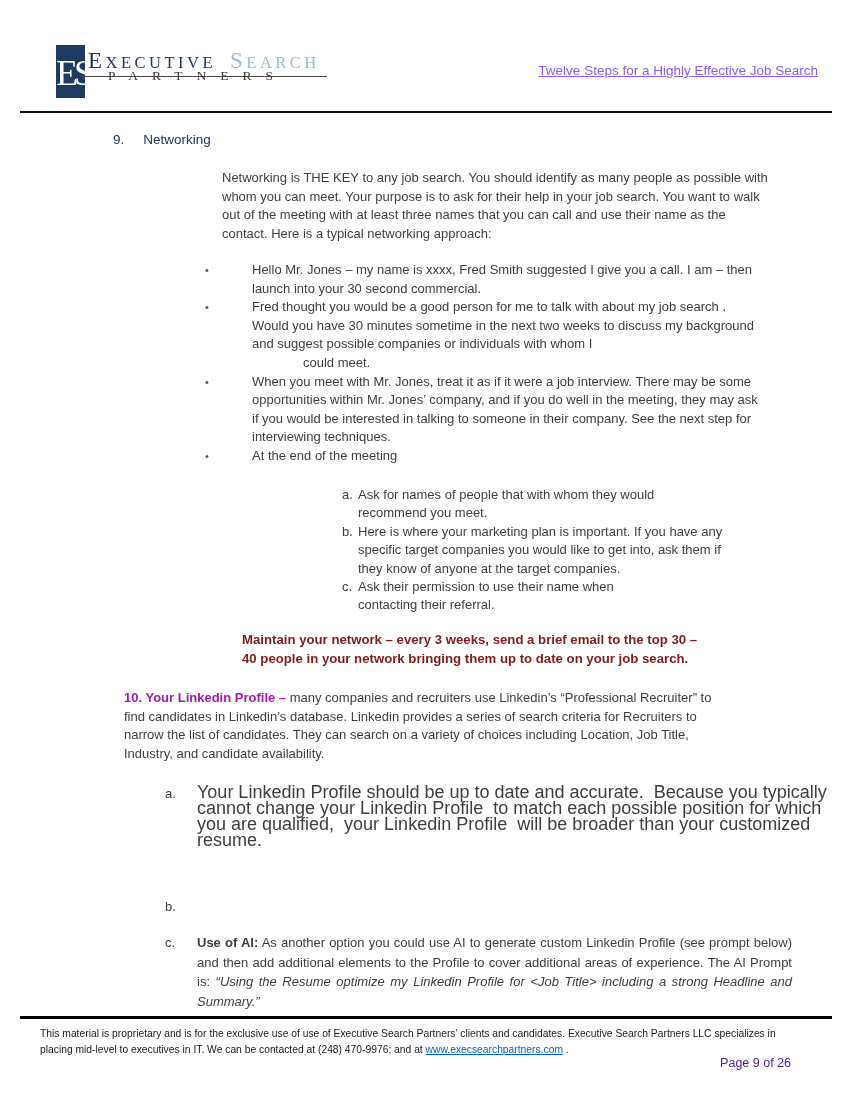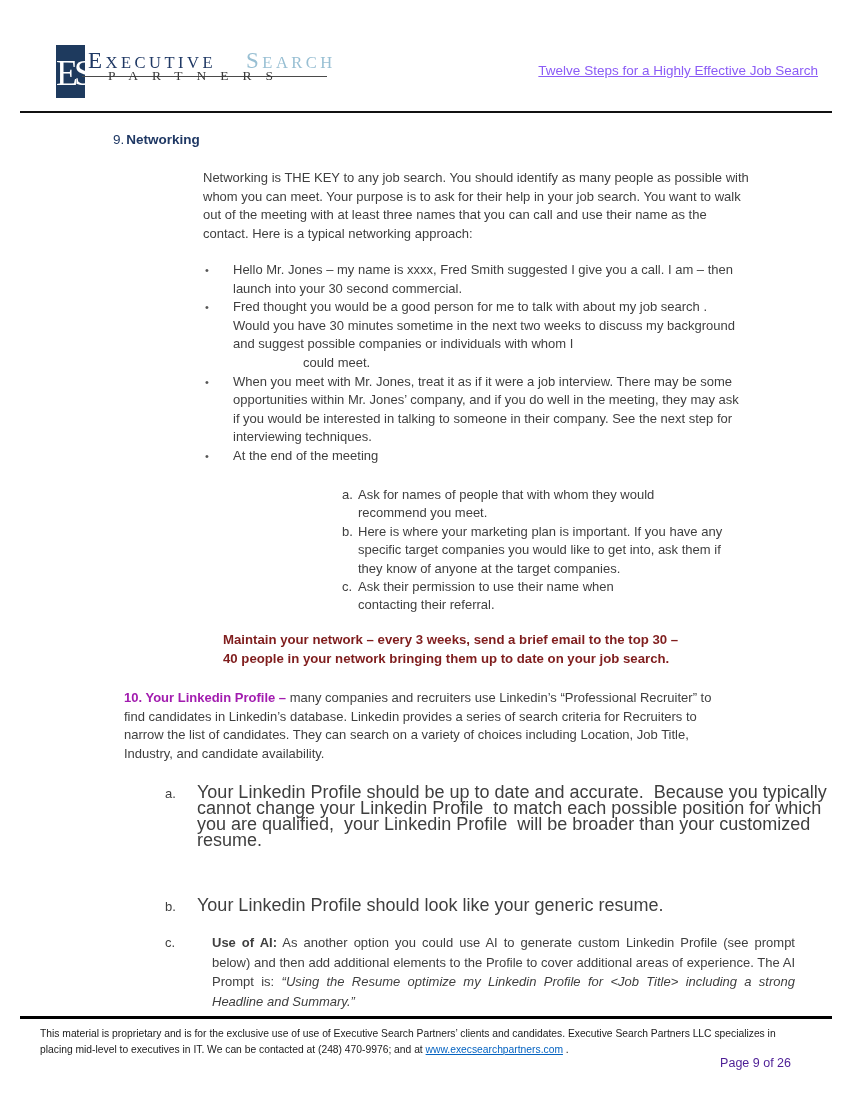--- a/index.html
+++ b/index.html
@@ -17,39 +17,39 @@
     display:flex; align-items:center; margin-left:34px;
   }
   .logo-monogram {
     font-family:"Liberation Serif", serif; color:#fff;
     font-size:36px; letter-spacing:-4px; padding-top:3px;
   }
   .logo-line1 { left:88px; top:48px; font-family:"Liberation Serif", serif; white-space:nowrap; }
   .word-exec, .word-search { display:inline-block; text-transform:uppercase; font-size:16.5px; letter-spacing:3.5px; }
   .word-exec { color:var(--navy,#1f3864); }
   .word-exec::first-letter, .word-search::first-letter { font-size:23px; }
-  .word-search { color:var(--logo-lightblue,#98bfd3); margin-left:26px; }
+  .word-search { color:var(--logo-lightblue,#98bfd3); margin-left:10px; }
   .logo-rule { left:82px; top:76px; width:245px; height:0; border-bottom:1.5px solid #4a4a4a; }
   .logo-line2 {
     left:108px; top:68px; font-family:"Liberation Serif", serif;
     font-size:13.5px; letter-spacing:14px; color:#3a3a3a; text-transform:uppercase; white-space:nowrap;
   }
   .doc-title {
     top:63px; right:32px; font-size:13.5px; color:#8b5cf6;
     text-decoration:underline; white-space:nowrap;
   }
   .header-rule { left:20px; top:111px; width:812px; height:2px; background:#111; }
 
   
-  .lines { white-space:pre; font-size:13px; line-height:18.6px; }
+  .lines { white-space:pre; font-size:13px; line-height:18.6px;margin-left:19px; }
   .bold { font-weight:bold; }
   .italic { font-style:italic; }
 
   .s9-heading { left:113px; top:132px; font-size:13.5px; color:var(--navy,#1f3864); white-space:nowrap; }
-  .s9-heading .t { font-weight:bold; margin-left:2px; }
+  .s9-heading .t { font-weight:normal; margin-left:19px; }
 
   .s9-intro { left:203px; top:169px; width:600px; }
 
   .bullet-list { left:205px; top:261px; width:575px; }
   .bullet-item { display:flex; }
   .bullet-marker { width:28px; font-size:11px; line-height:18.6px; color:#555; flex:none; }
   .bullet-body { flex:1; }
   .bullet-hang { margin-left:70px; }
 
   .sub-list { left:342px; top:486px; width:430px; }
@@ -61,21 +61,21 @@
 
   .s10-para { left:124px; top:689px; width:588px; font-size:13px; line-height:18.6px; color:var(--body-text,#3f3f3f); }
   .s10-para .lead { font-weight:bold; color:#a21caf; }
 
   .s10-item { display:flex; left:165px; width:630px; }
   .item-marker { width:32px; flex:none; font-size:13px; line-height:19.3px; }
   .item-lines { white-space:pre; font-size:18px; line-height:16px; }
   .item-a { top:784px; }
   .item-b { top:897px; }
   .item-c { top:933px; }
-  .item-c-text { width:595px; font-size:13px; line-height:19.5px; text-align:justify;margin-left:15px; }
+  .item-c-text { width:595px; font-size:13px; line-height:19.5px; text-align:justify; }
 
   
   .footer-rule { left:20px; top:1016px; width:812px; height:3px; background:#000; }
   .footer-text { left:40px; top:1026px; width:760px; font-size:10.3px; line-height:15.5px; color:#1a1a1a; }
   .footer-link { color:var(--link-blue,#0563c1); text-decoration:underline; }
   .page-label { top:1056px; right:59px; font-size:12.5px; color:#4c1d95; white-space:nowrap; }
 </style>
 <title>Twelve Steps for a Highly Effective Job Search</title></head>
 <body>
 
@@ -166,21 +166,20 @@
   <div class="abs s10-item item-a">
     <span class="item-marker">a.</span>
     <div class="item-lines">Your Linkedin Profile should be up to date and accurate.  Because you typically
 cannot change your Linkedin Profile  to match each possible position for which
 you are qualified,  your Linkedin Profile  will be broader than your customized
 resume.</div>
   </div>
 
   <div class="abs s10-item item-b">
     <span class="item-marker">b.</span>
-    <div class="item-lines">Your Linkedin Profile should look like your generic resume.</div>
   </div>
 
   <div class="abs s10-item item-c">
     <span class="item-marker">c.</span>
     <div class="item-c-text">
       <span class="bold">Use of AI:</span><span>   As another option you could use AI to generate custom Linkedin Profile (see prompt below) and then add additional elements to the Profile to cover additional areas of experience.    The AI Prompt is:  </span><span class="italic">“Using the Resume optimize my Linkedin Profile for &lt;Job Title&gt; including a strong Headline and Summary.”</span>
     </div>
   </div>
 
   <div class="abs footer-rule"></div>

